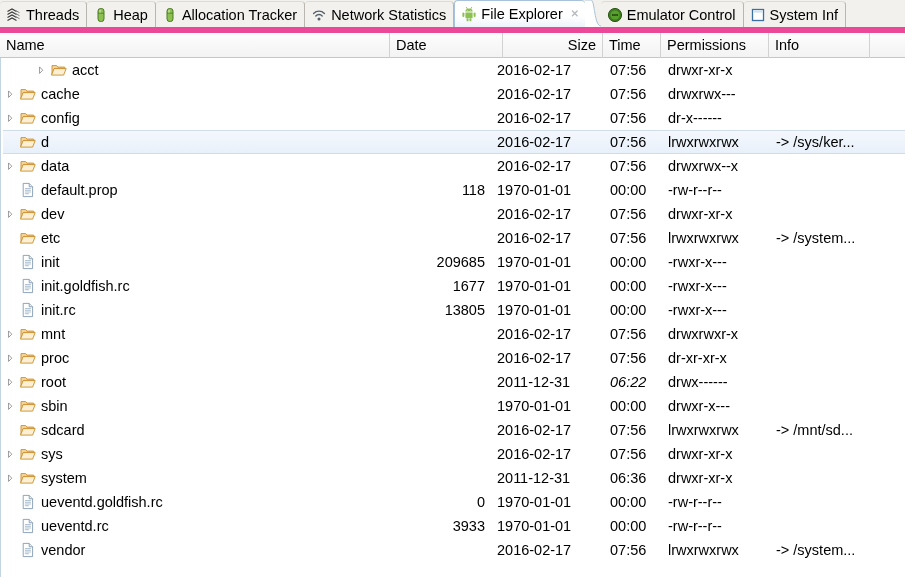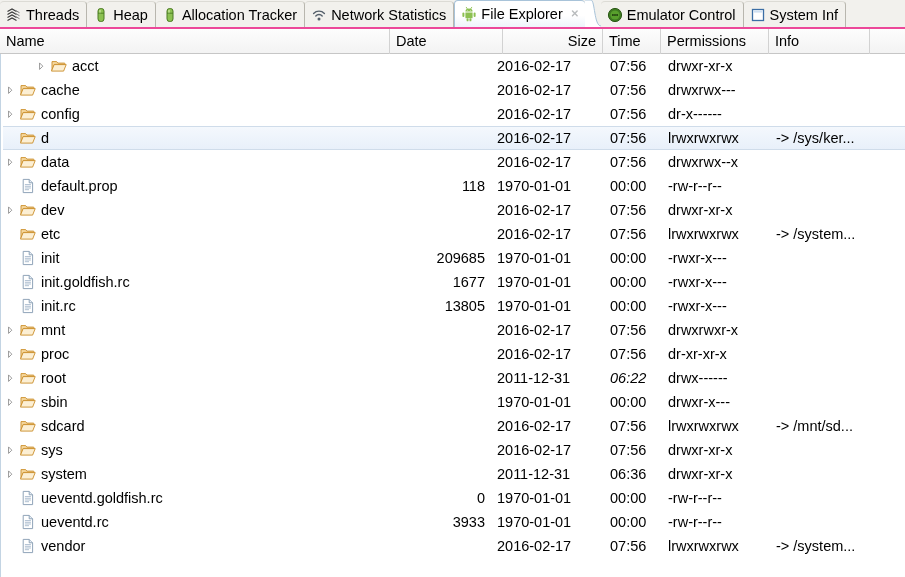--- a/index.html
+++ b/index.html
@@ -20,21 +20,21 @@
   }
 
   
   .tabbar {
     position: relative;
     height: 27px;
     background: #f2f1ed;
     display: flex;
     align-items: flex-end;
     overflow: hidden;
-    border-bottom: 2px solid #ec4899;
+    border-bottom: 6px solid #ec4899;
   }
   .tab {
     position: relative;
     height: 26px;
     display: flex;
     align-items: center;
     padding: 0 7px 0 6px;
     box-sizing: border-box;
     font-size: 14.5px;
     color: #000000;

